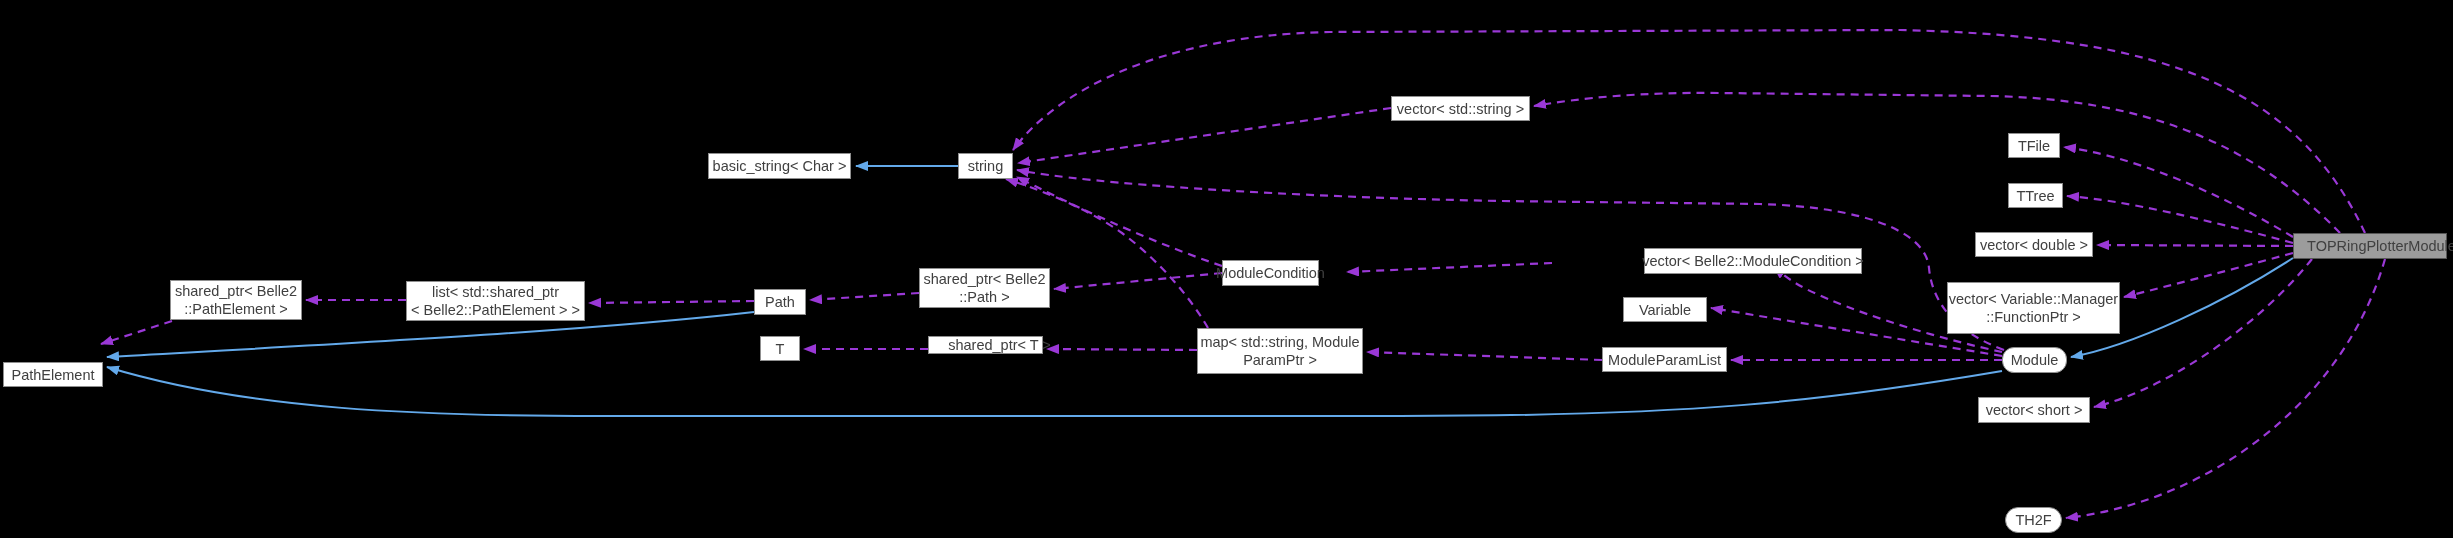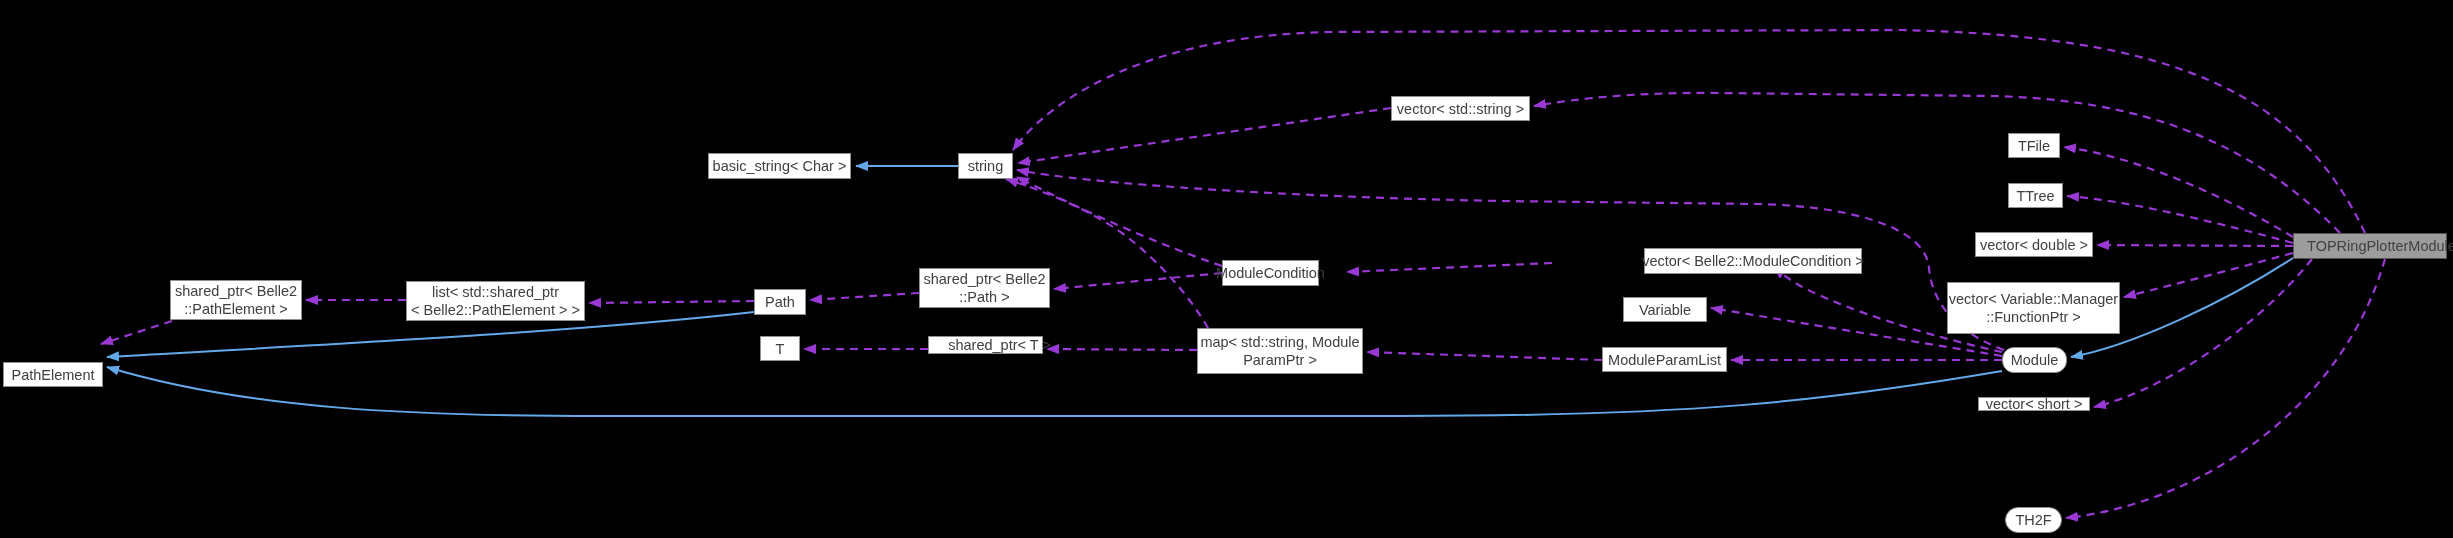--- a/index.html
+++ b/index.html
@@ -116,21 +116,21 @@
       </div>
       <div class="node" style="left: 1975px; top: 232px; width: 118px; height: 25px;">
         <span>vector&lt; double &gt;</span>
       </div>
       <div class="node" style="left: 2008px; top: 183px; width: 55px; height: 25px;">
         <span>TTree</span>
       </div>
       <div class="node" style="left: 2008px; top: 133px; width: 52px; height: 25px;">
         <span>TFile</span>
       </div>
-      <div class="node" style="left: 1978px; top: 397px; width: 112px; height: 14px; align-items: center;">
+      <div class="node" style="left: 1978px; top: 397px; width: 112px; height: 26px; align-items: center;">
         <span>vector&lt; short &gt;</span>
       </div>
       <div class="node" style="left: 2005px; top: 507px; width: 57px; height: 26px; border-radius: 13px;">
         <span>TH2F</span>
       </div>
       <div class="node focus" style="left: 2293px; top: 233px; width: 154px; height: 26px; padding-left: 23px;">
         <span>TOPRingPlotterModule</span>
       </div>
     </div>
 </div>

